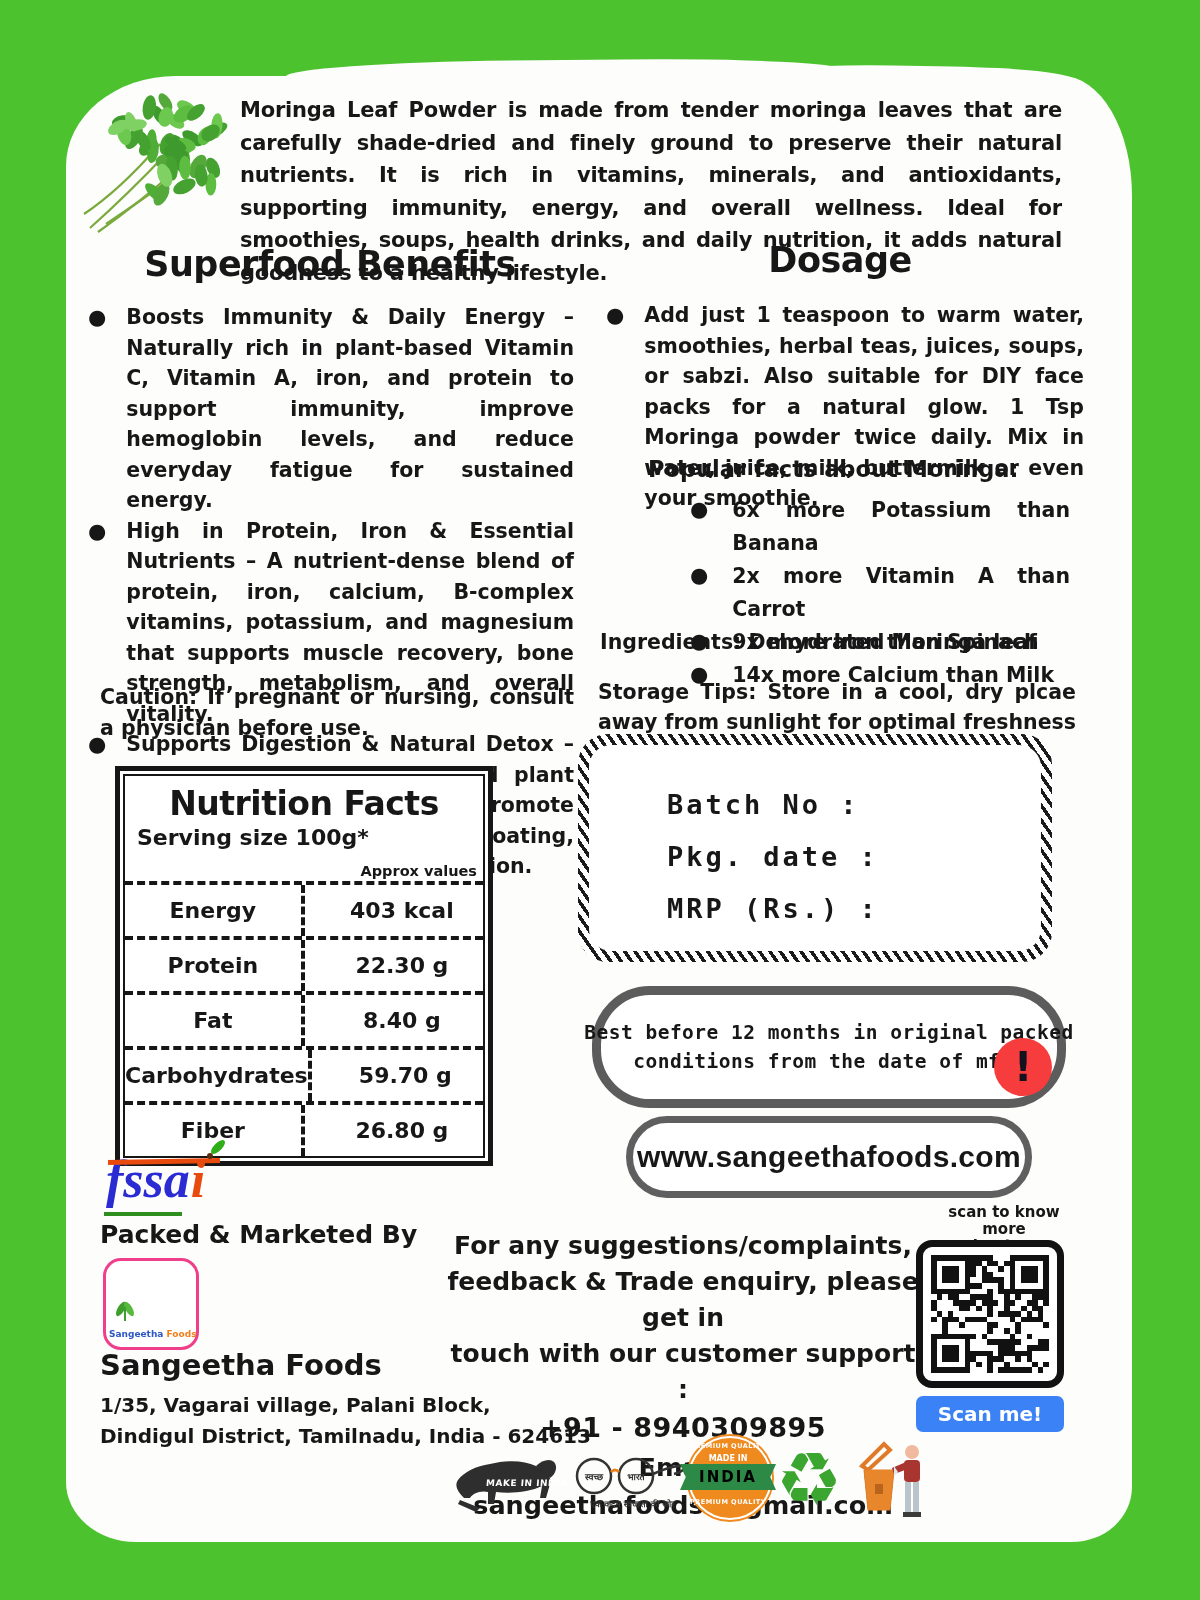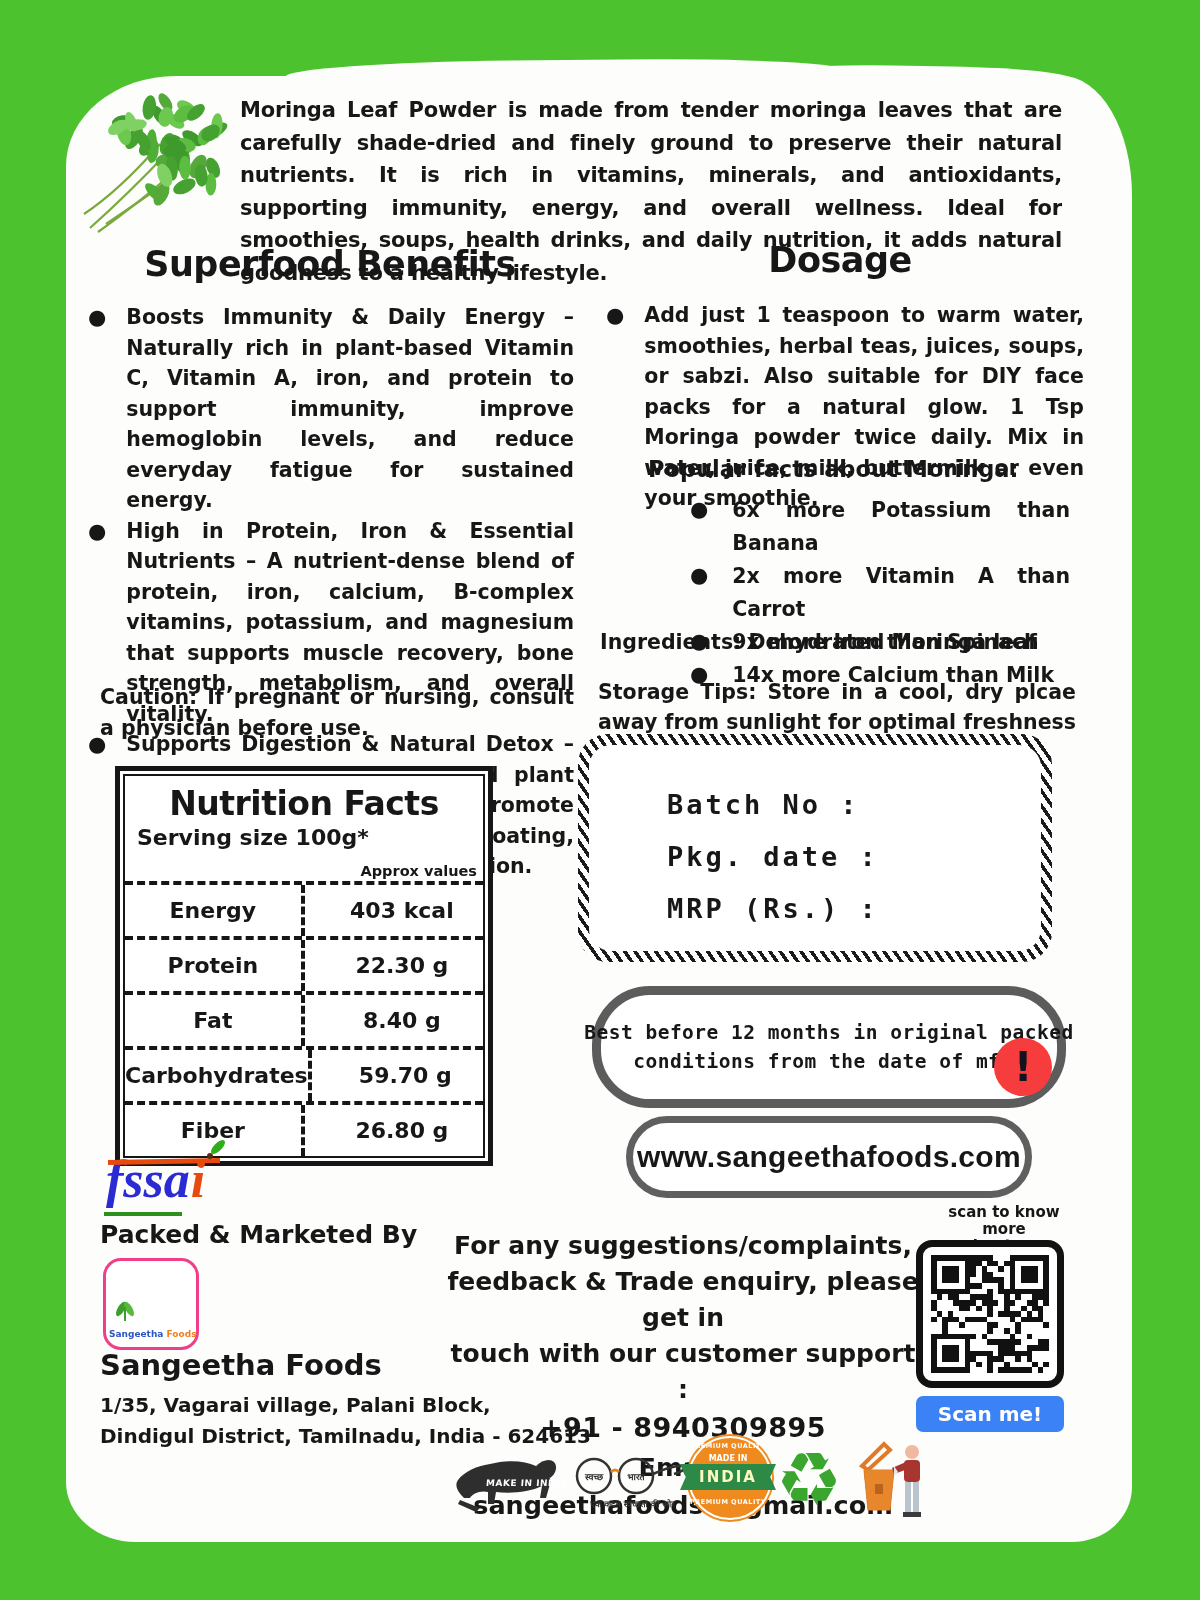--- a/index.html
+++ b/index.html
@@ -117,21 +117,21 @@
   .lion-label{position:absolute; left:36px; top:32px; color:#fff; font-size:9px; font-weight:bold; letter-spacing:.5px; transform:skewX(-4deg);}
   .glasses{left:570px; top:1450px;}
   .glasses-sub{position:absolute; left:0px; top:48px; width:125px; text-align:center; font-size:8.5px; color:#333; font-weight:bold; white-space:nowrap;}
   .lens-word{font-size:9px; fill:#333; font-weight:bold;}
   .badge{left:688px; top:1436px; width:80px; height:84px;}
   .badge-ring{position:absolute; left:0; top:0; width:80px; height:80px; border-radius:50%;
     background:var(--badge-orange,#ef8a1f); border:2px solid #fff; box-shadow:0 0 0 2px var(--badge-orange,#ef8a1f); display:flex; align-items:center; justify-content:center;}
   .badge-ringtext{position:absolute; left:0; top:6px; width:100%; text-align:center; font-size:6.5px; color:#fff; font-weight:bold; letter-spacing:.5px;}
   .badge-madein{position:absolute; left:0; top:18px; width:100%; text-align:center; font-size:8px; color:#fff; font-weight:bold;}
   .badge-banner{position:absolute; left:-8px; top:28px; width:96px; height:26px; background:var(--badge-green,#2c8a46);
-    display:flex; align-items:center; justify-content:center; color:#fef9c3; font-size:15px; font-weight:bold; letter-spacing:2px;
+    display:flex; align-items:center; justify-content:center; color:#000000; font-size:15px; font-weight:bold; letter-spacing:2px;
     clip-path:polygon(0 0,100% 0,94% 50%,100% 100%,0 100%,6% 50%);}
   .badge-ringtext2{position:absolute; left:0; top:62px; width:100%; text-align:center; font-size:6.5px; color:#fff; font-weight:bold; letter-spacing:.5px;}
   .recycle{left:770px; top:1440px; width:78px; height:78px; font-size:74px; line-height:78px; color:#3aa52f; font-weight:bold; text-align:center;}
   .binman{left:850px; top:1436px;}
 </style>
 </head>
 <body>
 
 <div id="canvas" style="--green: #4cc32e; --pink: #ef3f8a; --red: #f63c3c; --fssai-blue: #2b2bd4; --fssai-orange: #e8490d; --badge-orange: #ef8a1f; --badge-green: #2c8a46;">
   <div class="sheet"></div>

